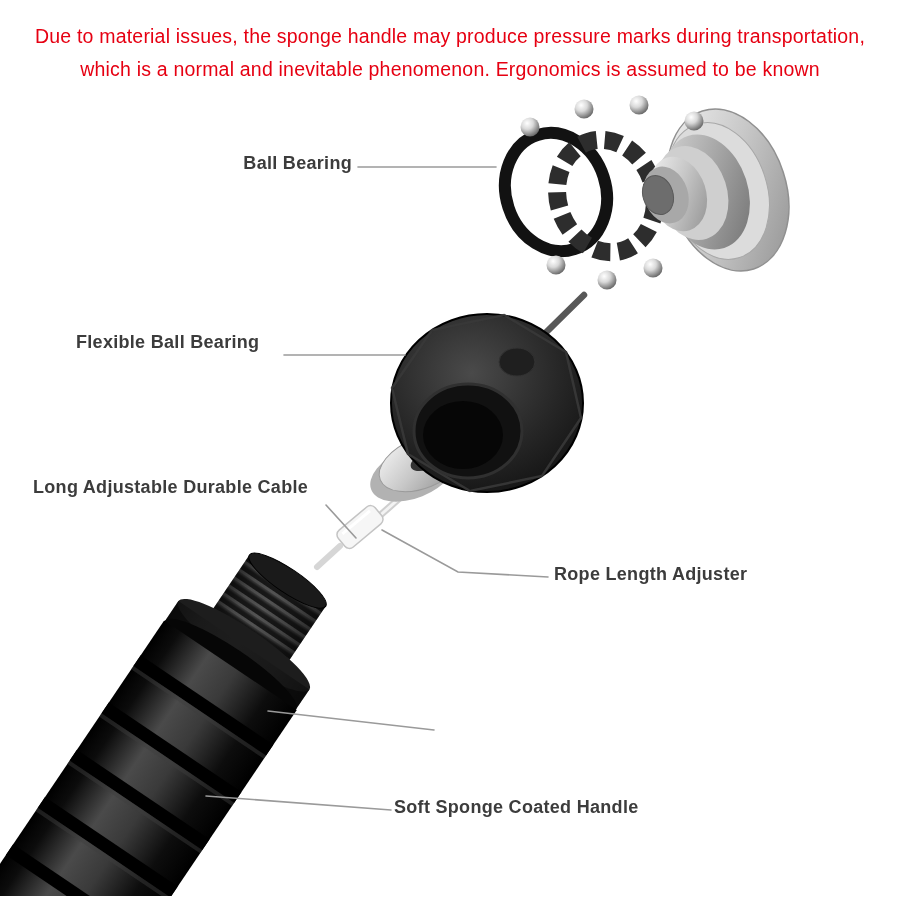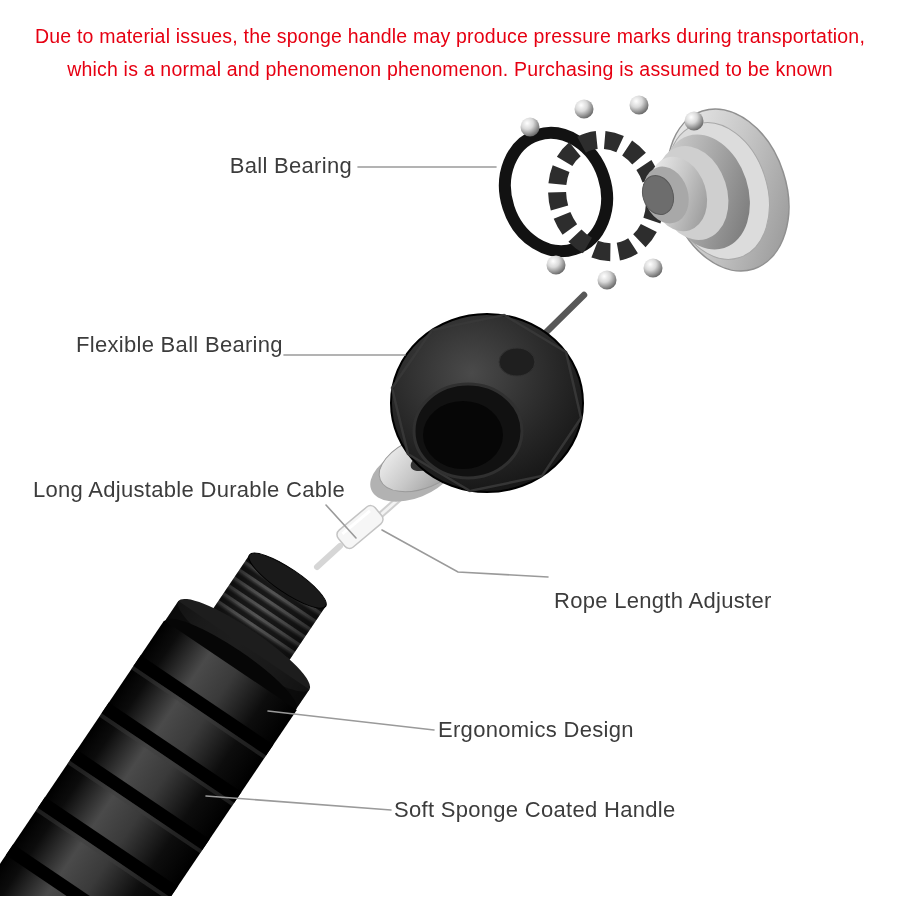--- a/index.html
+++ b/index.html
@@ -1,36 +1,36 @@
 <!DOCTYPE html>
 <html><head>
 <meta charset="utf-8">
 <style>
   html,body{margin:0;padding:0;background:#fff;}
   .stage{position:relative;width:900px;height:896px;background:#ffffff;overflow:hidden;
          font-family:"Liberation Sans",sans-serif;}
   .warning{position:absolute;top:20px;left:0;width:900px;text-align:center;
            color:#e60012;font-size:19.5px;line-height:33px;font-weight:400;letter-spacing:.2px;}
   .art{position:absolute;top:0;left:0;}
-  .label{position:absolute;font-size:22px;color:#3c3c3c;white-space:nowrap;letter-spacing:.3px;}
+  .label{position:absolute;font-size:18px;color:#3c3c3c;white-space:nowrap;letter-spacing:.3px;font-weight:bold;}
   .lbl-ball-bearing{top:153px;right:548px;}
   .lbl-flexible{top:332px;left:76px;}
   .lbl-cable{top:477px;left:33px;text-align:center;}
-  .lbl-rope{top:564px;left:554px;margin-top:24px;}
+  .lbl-rope{top:564px;left:554px;}
   .lbl-ergonomics{top:717px;left:438px;}
   .lbl-sponge{top:797px;left:394px;}
 </style>
 </head>
 <body>
 
 <div class="stage">
 
   <div class="warning">
     <div>Due to material issues, the sponge handle may produce pressure marks during transportation,</div>
-    <div>which is a normal and phenomenon phenomenon. Purchasing is assumed to be known</div>
+    <div>which is a normal and inevitable phenomenon. Ergonomics is assumed to be known</div>
   </div>
 
   <svg class="art" width="900" height="900" viewBox="0 0 900 900">
     <defs>
       <linearGradient id="gradSilver" x1="0" y1="0" x2="1" y2="1">
         <stop offset="0" stop-color="#f6f6f6"></stop>
         <stop offset="0.5" stop-color="#c7c7c7"></stop>
         <stop offset="1" stop-color="#8e8e8e"></stop>
       </linearGradient>
       <linearGradient id="gradSilverDark" x1="0" y1="0" x2="1" y2="1">
@@ -153,16 +153,15 @@
       <path d="M548 577 L458 572 L382 530"></path>
       <path d="M434 730 L268 711"></path>
       <path d="M391 810 L206 796"></path>
     </g>
   </svg>
 
   <div class="label lbl-ball-bearing">Ball Bearing</div>
   <div class="label lbl-flexible">Flexible Ball Bearing</div>
   <div class="label lbl-cable">Long Adjustable Durable Cable</div>
   <div class="label lbl-rope">Rope Length Adjuster</div>
-  <div class="label lbl-ergonomics">Ergonomics Design</div>
   <div class="label lbl-sponge">Soft Sponge Coated Handle</div>
 
 </div>
 
 </body></html>

